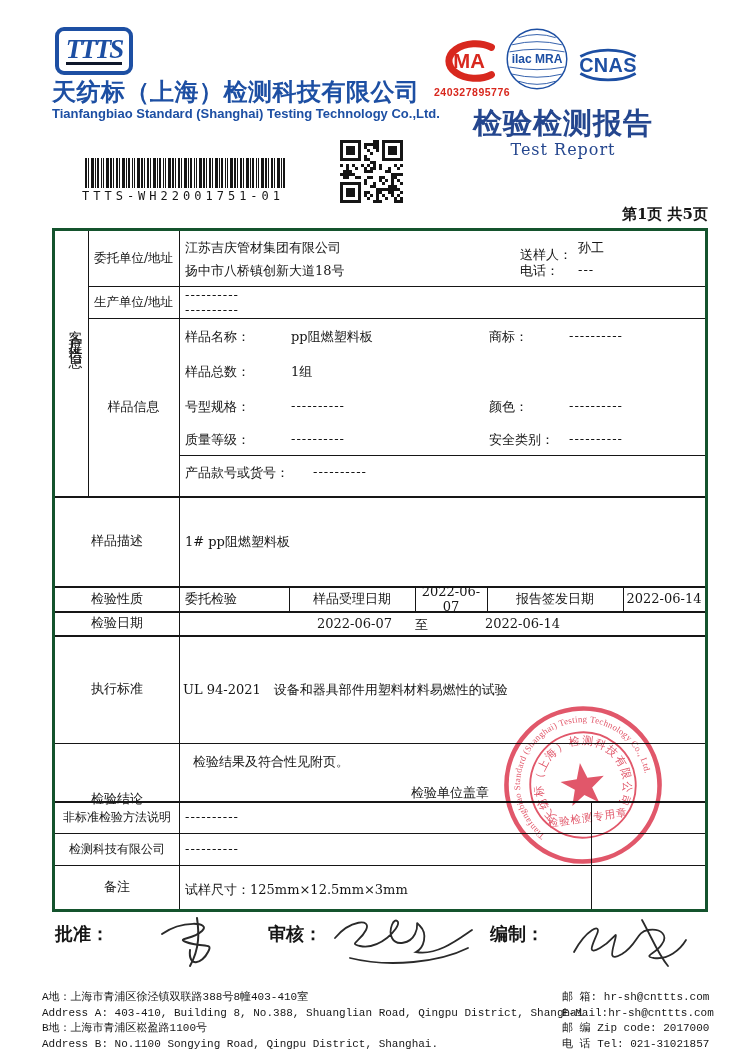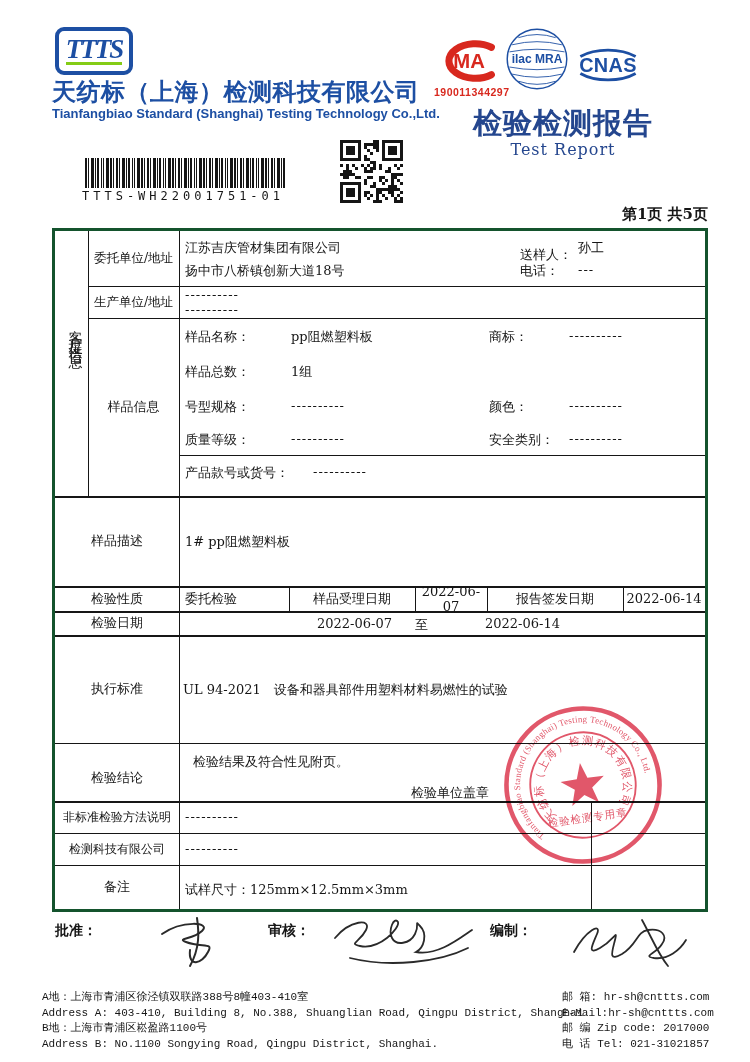--- a/index.html
+++ b/index.html
@@ -3,21 +3,21 @@
 <meta charset="utf-8">
 <style>
   html,body{margin:0;padding:0;background:#888;}
   .page{position:relative;width:750px;height:1062px;background:#ffffff;overflow:hidden;
         font-family:"DejaVu Serif","DejaVu Sans",serif;color:#161616;}
   .abs{position:absolute;}
   
   .logo-box{position:absolute;left:55px;top:27px;width:70px;height:40px;border:4px solid #1d4fa3;border-radius:9px;
             display:flex;align-items:center;justify-content:center;}
   .logo-txt{font-family:"Liberation Serif",serif;font-style:italic;font-weight:bold;font-size:27px;color:#1d4fa3;
-            letter-spacing:-2px;border-bottom:3px solid #84cc16;line-height:0.95;}
+            letter-spacing:-2px;border-bottom:3px solid #0f172a;line-height:0.95;}
   .company-cn{position:absolute;left:52px;top:76px;font-size:24px;font-weight:bold;color:#1d4fa3;letter-spacing:0.5px;
               font-family:"DejaVu Sans",sans-serif;}
   .company-en{position:absolute;left:52px;top:106px;font-size:13px;font-weight:bold;color:#1d4fa3;
               font-family:"Liberation Sans",sans-serif;}
   .cma-num{position:absolute;left:434px;top:86px;font-size:10.5px;color:#d8281e;font-weight:bold;
            font-family:"Liberation Sans",sans-serif;letter-spacing:0.5px;}
   .cnas-side{position:absolute;left:649px;top:40px;font-size:9px;font-weight:bold;color:#1d4fa3;line-height:11px;
              font-family:"Liberation Sans",sans-serif;}
   .report-title-cn{position:absolute;left:468px;top:104px;width:190px;text-align:center;font-size:29px;font-weight:bold;
                    color:#24468e;letter-spacing:1px;font-family:"DejaVu Serif",serif;}
@@ -34,21 +34,21 @@
   .cell{position:absolute;font-size:13px;display:flex;align-items:center;}
   .cell.center{justify-content:center;text-align:center;}
   .txt{position:absolute;font-size:13px;white-space:nowrap;}
   .dash{letter-spacing:1px;}
   .vertical-label{position:absolute;left:0;top:88px;width:30px;text-align:center;
                   writing-mode:vertical-rl;text-orientation:upright;letter-spacing:5px;font-size:14px;}
   
   .stamp{position:absolute;left:443px;top:469px;width:170px;height:170px;transform:rotate(-8deg);
          mix-blend-mode:multiply;opacity:0.93;}
   
-  .sig-label{position:absolute;font-size:14px;font-weight:bold;}
+  .sig-label{position:absolute;font-size:18px;font-weight:bold;}
   
   .footer-left{position:absolute;left:42px;top:990px;font-size:11px;line-height:15.5px;
                font-family:"Liberation Mono","DejaVu Sans Mono",monospace;}
   .footer-right{position:absolute;left:562px;top:990px;font-size:11px;line-height:15.5px;
                 font-family:"Liberation Mono","DejaVu Sans Mono",monospace;}
 </style>
 </head>
 <body>
 
 <div class="page">
@@ -56,21 +56,21 @@
   <div class="logo-box">
     <span class="logo-txt">TTTS</span>
   </div>
   <div class="company-cn">天纺标（上海）检测科技有限公司</div>
   <div class="company-en">Tianfangbiao Standard (Shanghai) Testing Technology Co.,Ltd.</div>
 
   <svg class="abs" style="left:434px;top:38px" width="66" height="46" viewBox="0 0 130 88">
     <path d="M113,17 A52,34 0 1 0 113,71" fill="none" stroke="#d8281e" stroke-width="14" stroke-linecap="round"></path>
     <text x="38" y="58" font-family="Liberation Sans,sans-serif" font-weight="bold" font-size="40" fill="#d8281e">MA</text>
   </svg>
-  <div class="cma-num">190011344297</div>
+  <div class="cma-num">240327895776</div>
 
   <svg class="abs" style="left:505px;top:26px" width="64" height="66" viewBox="0 0 72 72">
     <circle cx="36" cy="36" r="33.5" fill="none" stroke="#1d4fa3" stroke-width="1.6"></circle>
     <path d="M15,12 Q36,5 57,12" fill="none" stroke="#1d4fa3" stroke-width="1"></path>
     <path d="M8,20 Q36,13 64,20" fill="none" stroke="#1d4fa3" stroke-width="1"></path>
     <path d="M5,28 Q36,22 67,28" fill="none" stroke="#1d4fa3" stroke-width="1"></path>
     <path d="M5,45 Q36,51 67,45" fill="none" stroke="#1d4fa3" stroke-width="1"></path>
     <path d="M8,53 Q36,60 64,53" fill="none" stroke="#1d4fa3" stroke-width="1"></path>
     <path d="M15,61 Q36,68 57,61" fill="none" stroke="#1d4fa3" stroke-width="1"></path>
     <text x="36" y="41" text-anchor="middle" font-family="Liberation Sans,sans-serif" font-weight="bold" font-size="13.5" fill="#1d4fa3" stroke="#ffffff" stroke-width="3" paint-order="stroke">ilac MRA</text>
@@ -340,21 +340,21 @@
     <div class="cell center" style="left:568px;top:355px;width:82px;height:25px">2022-06-14</div>
 
     <div class="cell center" style="left:0;top:380px;width:124px;height:24px">检验日期</div>
     <div class="txt" style="left:262px;top:385px">2022-06-07</div>
     <div class="txt" style="left:360px;top:385px">至</div>
     <div class="txt" style="left:430px;top:385px">2022-06-14</div>
 
     <div class="cell center" style="left:0;top:404px;width:124px;height:108px">执行标准</div>
     <div class="txt" style="left:128px;top:450px">UL 94-2021　设备和器具部件用塑料材料易燃性的试验</div>
 
-    <div class="cell center" style="left:0;top:520px;width:124px;height:53px">检验结论</div>
+    <div class="cell center" style="left:0;top:541px;width:124px;height:53px">检验结论</div>
     <div class="txt" style="left:138px;top:522px">检验结果及符合性见附页。</div>
     <div class="txt" style="left:356px;top:553px">检验单位盖章</div>
 
     <div class="cell center" style="left:0;top:570px;width:124px;height:32px;font-size:12px">非标准检验方法说明</div>
     <div class="txt dash" style="left:130px;top:578px">----------</div>
 
     <div class="cell center" style="left:0;top:602px;width:124px;height:32px;font-size:12px">检测科技有限公司</div>
     <div class="txt dash" style="left:130px;top:610px">----------</div>
 
     <div class="cell center" style="left:0;top:634px;width:124px;height:44px">备注</div>

